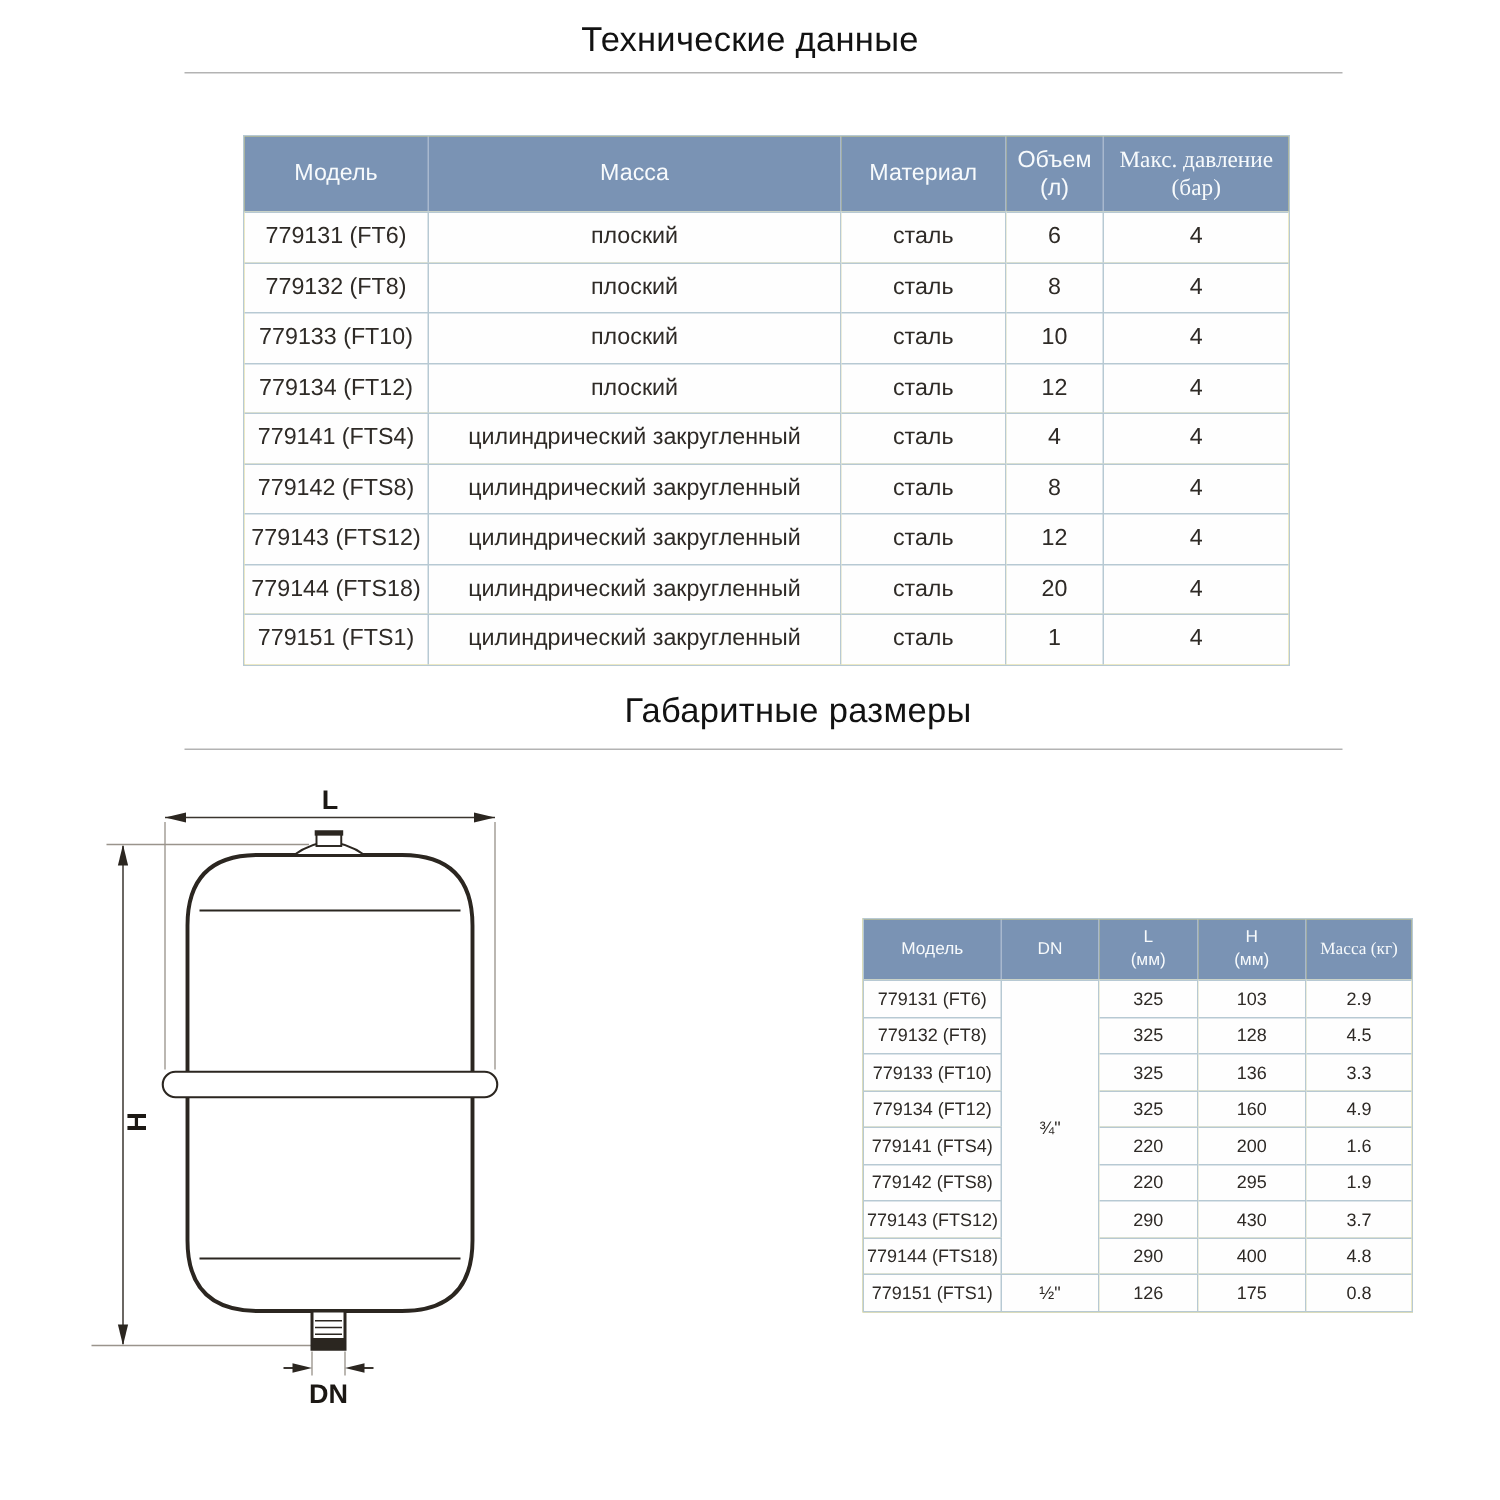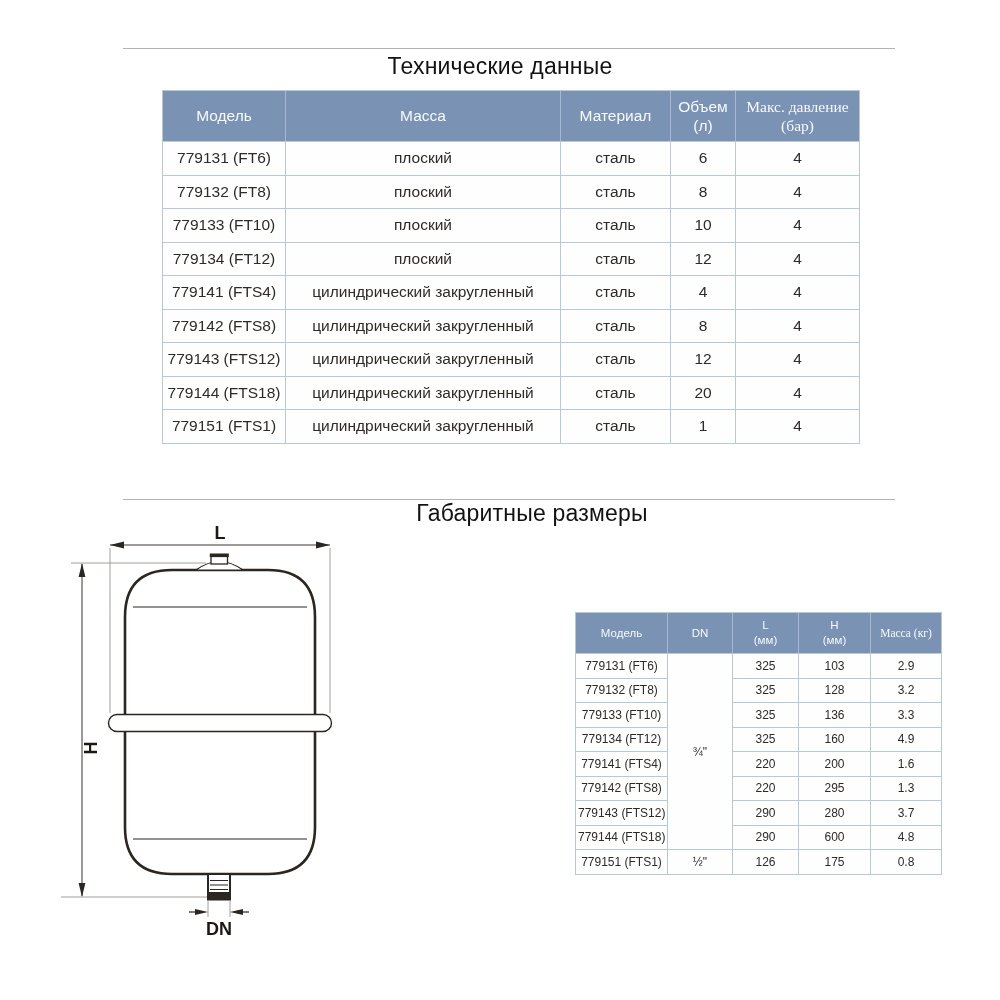--- a/index.html
+++ b/index.html
@@ -1,20 +1,20 @@
 <!DOCTYPE html>
 <html><head>
 <meta charset="utf-8">
 <style>
   html,body{margin:0;padding:0;background:#ffffff;}
   #page{position:relative;width:1000px;height:1000px;background:#fff;
         font-family:"Liberation Sans",sans-serif;color:#2e2a26;overflow:hidden;}
 
   .section-title{position:absolute;left:0;width:1000px;text-align:center;
-        font-size:23px;font-weight:500;color:#121212;letter-spacing:.2px;margin-top:40px;}
+        font-size:23px;font-weight:500;color:#121212;letter-spacing:.2px;}
   #title-technical{top:13px;}
   #title-dimensions{top:460px;padding-left:32px;}
 
   .divider{position:absolute;left:123px;width:772px;height:1px;background:#b3b3b3;}
   #divider-1{top:48px;}
   #divider-2{top:499px;}
 
   table.spec{border-collapse:separate;border-spacing:0;table-layout:fixed;
         border:1px solid #b7c9d3;background:#fde047;}
   table.spec th{background:#7a93b4;color:#f7fafc;font-weight:400;text-align:center;
@@ -211,21 +211,21 @@
             <td>779131 (FT6)</td>
             <td rowspan="8">¾"</td>
             <td>325</td>
             <td>103</td>
             <td>2.9</td>
           </tr>
           <tr>
             <td>779132 (FT8)</td>
             <td>325</td>
             <td>128</td>
-            <td>3.2</td>
+            <td>4.5</td>
           </tr>
           <tr>
             <td>779133 (FT10)</td>
             <td>325</td>
             <td>136</td>
             <td>3.3</td>
           </tr>
           <tr>
             <td>779134 (FT12)</td>
             <td>325</td>
@@ -235,32 +235,32 @@
           <tr>
             <td>779141 (FTS4)</td>
             <td>220</td>
             <td>200</td>
             <td>1.6</td>
           </tr>
           <tr>
             <td>779142 (FTS8)</td>
             <td>220</td>
             <td>295</td>
-            <td>1.3</td>
+            <td>1.9</td>
           </tr>
           <tr>
             <td>779143 (FTS12)</td>
             <td>290</td>
-            <td>280</td>
+            <td>430</td>
             <td>3.7</td>
           </tr>
           <tr>
             <td>779144 (FTS18)</td>
             <td>290</td>
-            <td>600</td>
+            <td>400</td>
             <td>4.8</td>
           </tr>
           <tr>
             <td>779151 (FTS1)</td>
             <td rowspan="1">½"</td>
             <td>126</td>
             <td>175</td>
             <td>0.8</td>
           </tr>
         </tbody>

